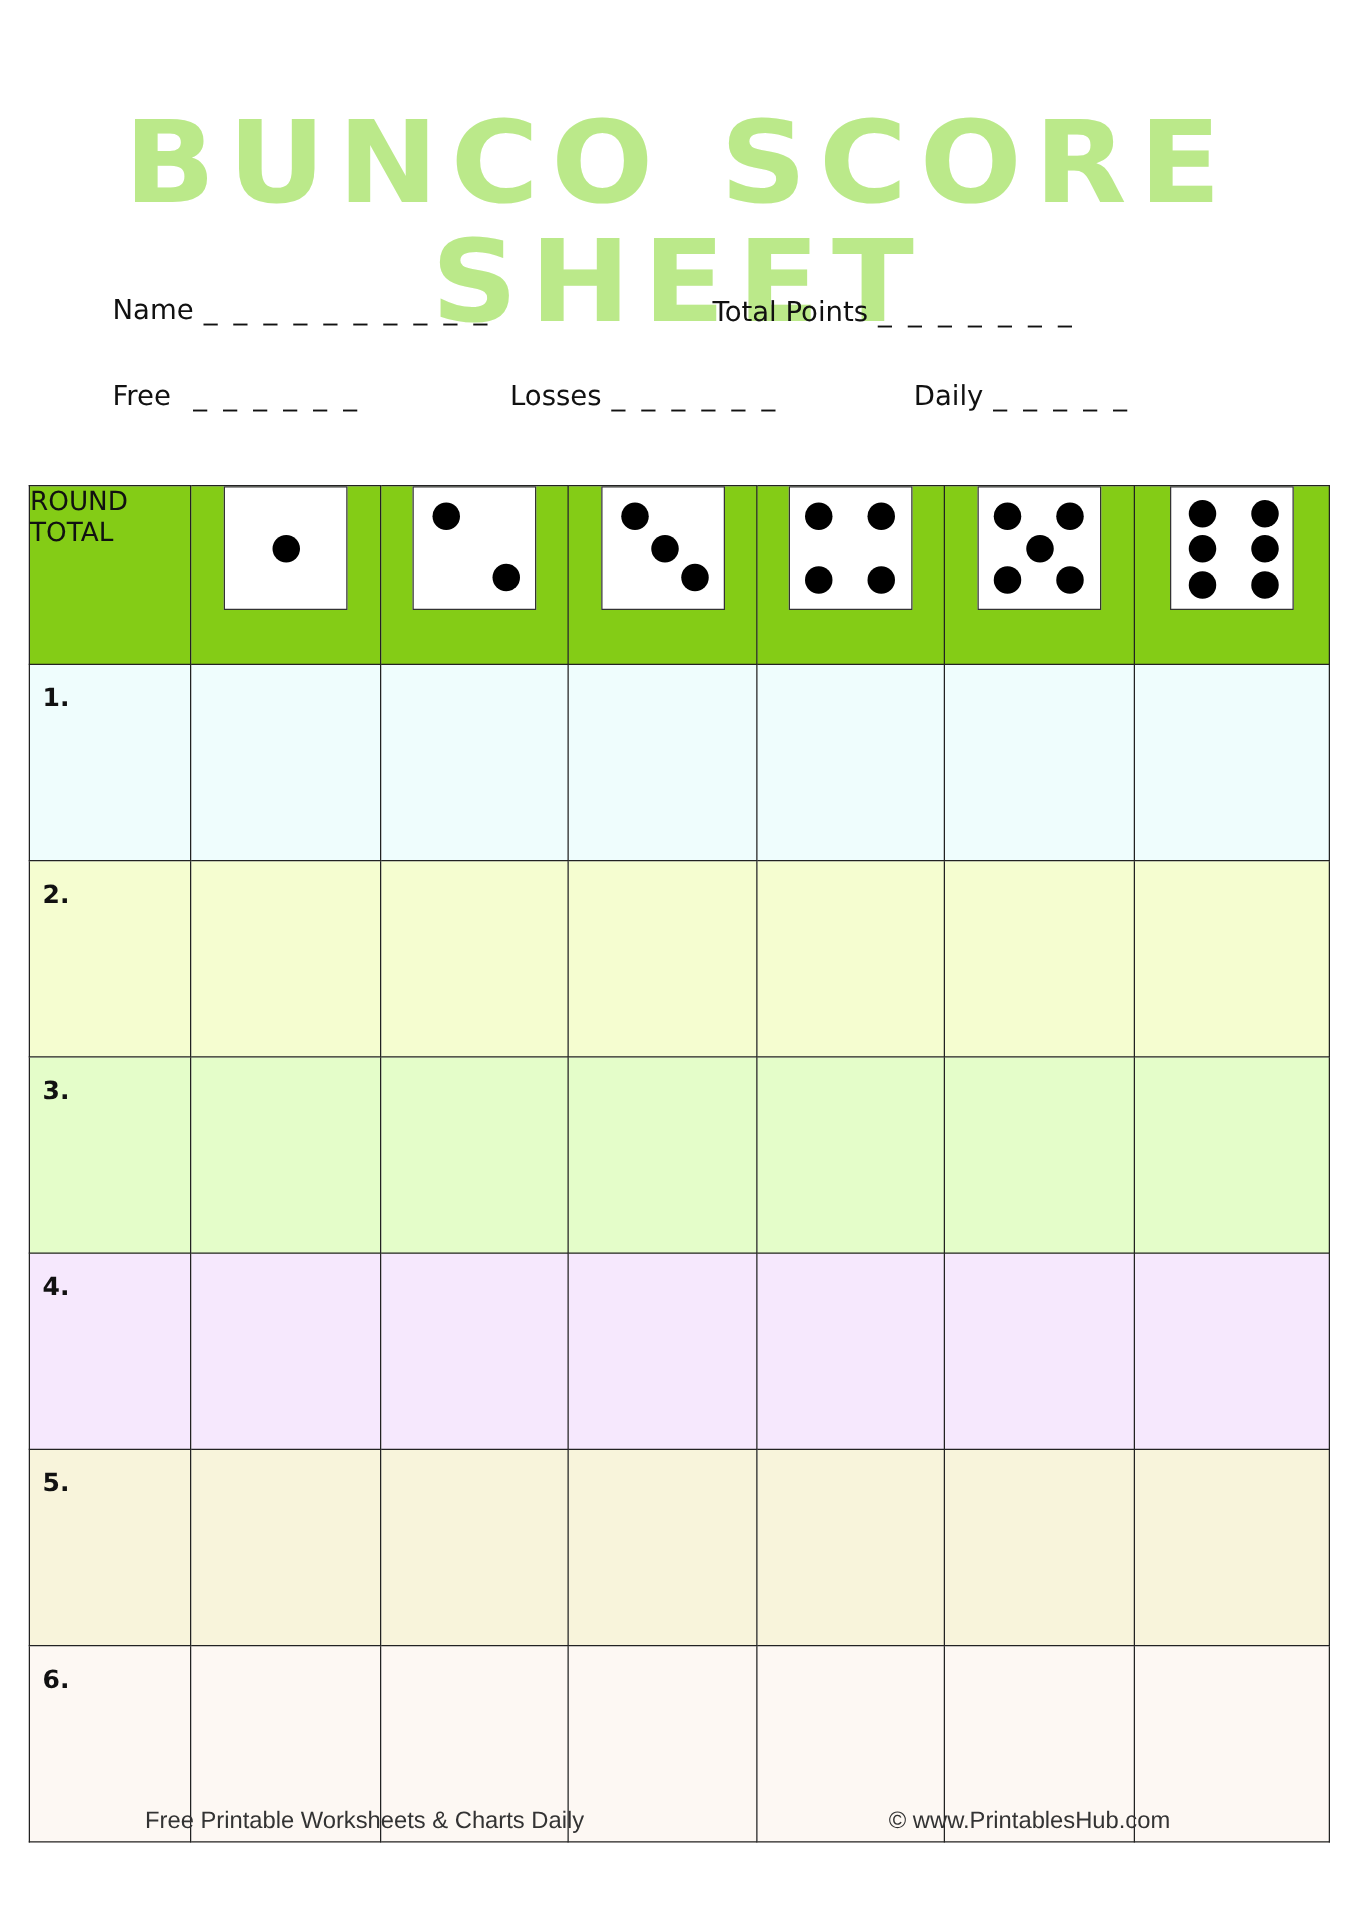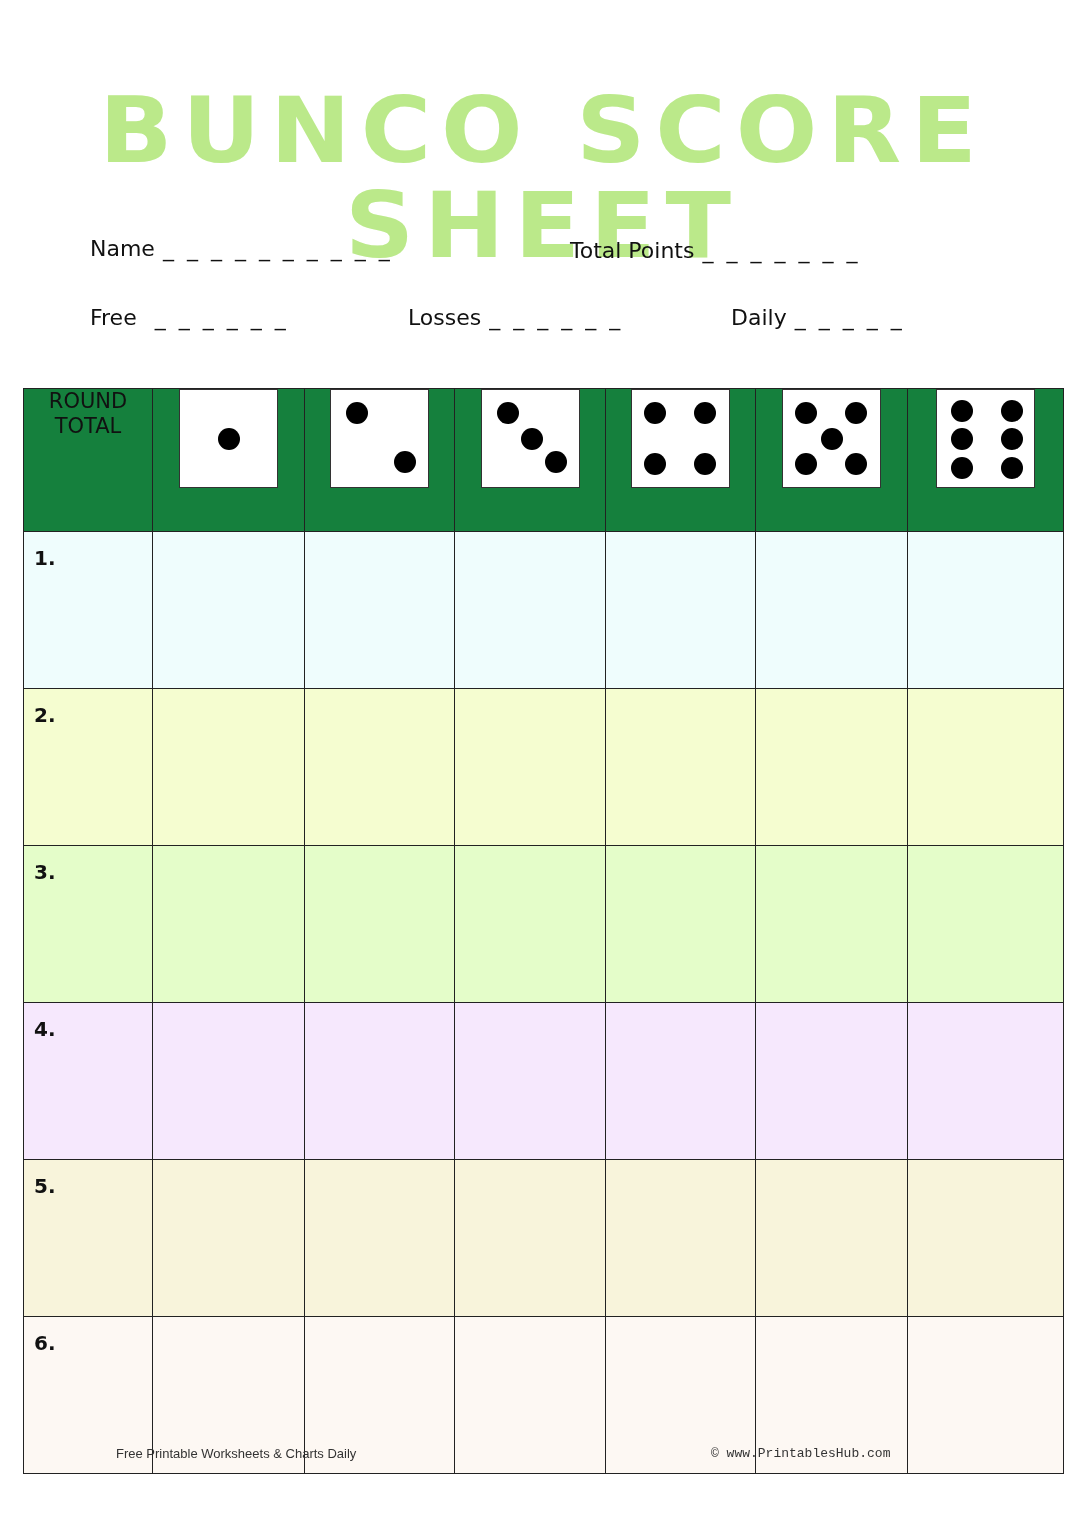--- a/index.html
+++ b/index.html
@@ -11,29 +11,29 @@
     transform: scaleY(0.95);
   }
   .field { position: absolute; font-size: 22px; color: #111; white-space: nowrap; margin-top: 14px; }
   .field .label { font-family: "DejaVu Sans", sans-serif; }
   .field .blank { letter-spacing: 3px; margin-left: 8px; font-family: "DejaVu Sans", sans-serif; }
   table.grid {
     position: absolute; left: 23px; top: 388px; border-collapse: collapse;
     table-layout: fixed; width: 1040px;
   }
   table.grid td { border: 1.5px solid #222; padding: 0; vertical-align: top; }
-  .hdr td { height: 142px; background: #15803d; vertical-align: middle; text-align: center; }
+  .hdr td { height: 142px; background: #84cc16; vertical-align: middle; }
   .round-total { font-size: 21px; line-height: 25px; font-family: "DejaVu Sans", sans-serif; color: #111; }
   .die {
     width: 99px; height: 99px; border: 1.5px solid #333; margin: 0 auto; position: relative; background: #fff; box-sizing: border-box;
   }
   .pip { position: absolute; width: 22px; height: 22px; border-radius: 50%; background: #000; }
   .row td { height: 142px; }
   .rownum { font-size: 20px; font-weight: bold; padding: 14px 0 0 10px !important; font-family: "DejaVu Sans", sans-serif; color: #111; }
-  .footer { position: absolute; top: 1446px; font-size: 13px; color: #333; font-family: "Liberation Sans", sans-serif; }
+  .footer { position: absolute; top: 1446px; font-size: 19px; color: #333; font-family: "Liberation Sans", sans-serif; }
 </style>
 </head>
 <body>
 
 <div class="title">BUNCO SCORE SHEET</div>
 
 <div class="field" style="left:90px; top:222px;">
   <span class="label">Name</span><span class="blank">_ _ _ _ _ _ _ _ _ _</span>
 </div>
 <div class="field" style="left:570px; top:224px;">
@@ -161,13 +161,13 @@
         <td></td>
         <td></td>
         <td></td>
         <td></td>
         <td></td>
   </tr>
 </tbody>
   </table>
 
 <div class="footer" style="left:116px;">Free Printable Worksheets &amp; Charts Daily</div>
-<div class="footer" style="left:711px;font-family:Liberation Mono, monospace;">© www.PrintablesHub.com</div>
+<div class="footer" style="left:711px;">© www.PrintablesHub.com</div>
 
 </body></html>

